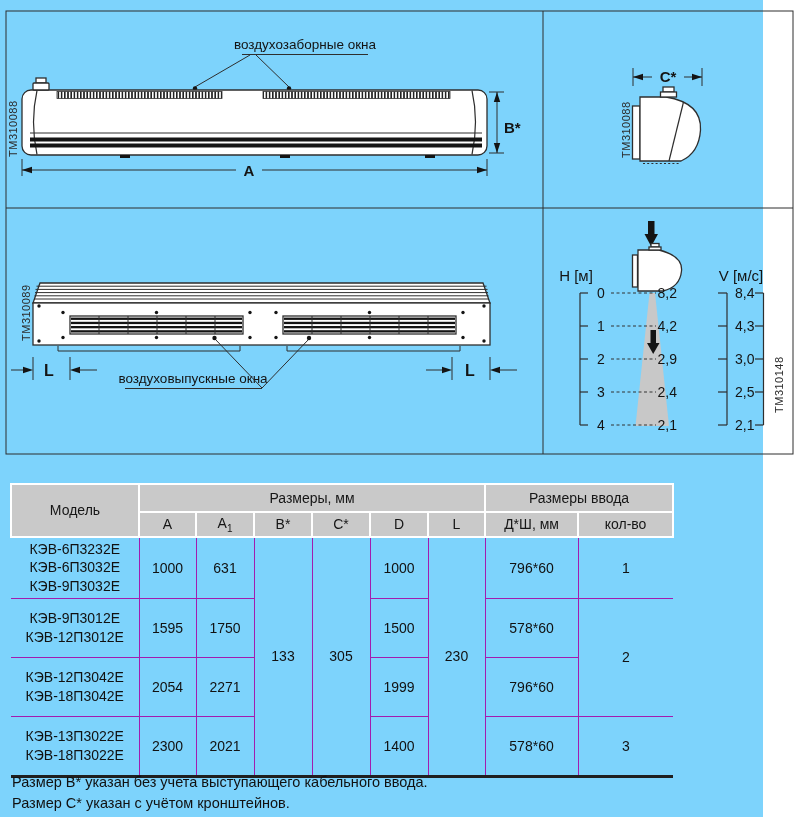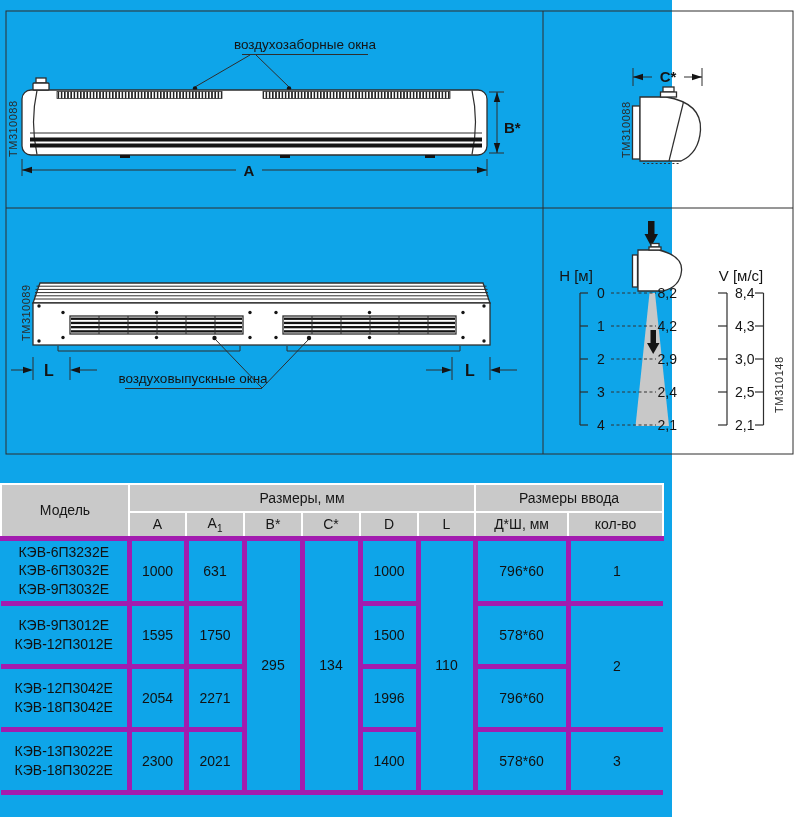--- a/index.html
+++ b/index.html
@@ -1,40 +1,40 @@
 <!DOCTYPE html>
 <html><head>
 <meta charset="utf-8">
 <style>
   html,body { margin:0; padding:0; background:#fff; }
-  .page { position:relative; width:672px; height:817px; background:#0ea5e9;
+  .page { position:relative; width:763px; height:817px; background:#7dd3fc;
           font-family:"Liberation Sans", sans-serif; color:#161616; }
   svg.drawings { position:absolute; left:0; top:0; }
 
   
   .ln   { stroke:#2e2e2e; fill:none; stroke-width:1.2; }
   .thin { stroke:#2e2e2e; fill:none; stroke-width:1; }
   .fillw{ fill:#fff; stroke:#2e2e2e; stroke-width:1.3; }
   .blk  { fill:#141414; stroke:none; }
   text  { font-family:"Liberation Sans", sans-serif; fill:#141414; stroke:none; }
   .lbl  { font-size:13.5px; }
   .dim  { font-size:15px; font-weight:bold; }
   .dimL { font-size:16px; font-weight:bold; }
   .axis { font-size:15px; }
   .val  { font-size:14px; }
   .wm   { font-size:11px; fill:#2b2b2b; letter-spacing:.5px; }
 
   
-  table.spec { position:absolute; left:0; top:483px; width:662px;
+  table.spec { position:absolute; left:10px; top:483px; width:662px;
                border-collapse:collapse; table-layout:fixed;
                border-bottom:3px solid #1f1f1f; font-size:14px; }
   table.spec th { background:#c9c9c9; border:2px solid #fff; font-weight:400;
                   font-size:14px; padding:2px 0; }
   table.spec th.grp1 { height:22px; }
-  table.spec td { border:5px solid #a21caf; text-align:center; padding:0;
+  table.spec td { border:1px solid #a21caf; text-align:center; padding:0;
                   vertical-align:middle; color:#111; }
   table.spec td:first-child { border-left:none; }
   table.spec td.no-r { border-right:none; }
   table.spec tr.r1 td { height:60px; }
   table.spec tr.r2 td, table.spec tr.r3 td, table.spec tr.r4 td { height:58px; }
   td.model { text-align:left; padding-left:7px; line-height:1.34; }
   sub.idx { font-size:10px; }
 
   
   .notes { position:absolute; left:12px; top:772px; font-size:14.5px;
@@ -328,24 +328,24 @@
   </thead>
   <tbody>
     <tr class="r1">
       <td class="model">
         <div>КЭВ-6П3232Е</div>
         <div>КЭВ-6П3032Е</div>
         <div>КЭВ-9П3032Е</div>
       </td>
       <td>1000</td>
       <td>631</td>
-      <td rowspan="4">295</td>
-      <td rowspan="4">134</td>
+      <td rowspan="4">133</td>
+      <td rowspan="4">305</td>
       <td>1000</td>
-      <td rowspan="4">110</td>
+      <td rowspan="4">230</td>
       <td>796*60</td>
       <td class="no-r">1</td>
     </tr>
     <tr class="r2">
       <td class="model">
         <div>КЭВ-9П3012Е</div>
         <div>КЭВ-12П3012Е</div>
       </td>
       <td>1595</td>
       <td>1750</td>
@@ -353,31 +353,35 @@
       <td>578*60</td>
       <td rowspan="2" class="no-r">2</td>
     </tr>
     <tr class="r3">
       <td class="model">
         <div>КЭВ-12П3042Е</div>
         <div>КЭВ-18П3042Е</div>
       </td>
       <td>2054</td>
       <td>2271</td>
-      <td>1996</td>
+      <td>1999</td>
       <td>796*60</td>
     </tr>
     <tr class="r4">
       <td class="model">
         <div>КЭВ-13П3022Е</div>
         <div>КЭВ-18П3022Е</div>
       </td>
       <td>2300</td>
       <td>2021</td>
       <td>1400</td>
       <td>578*60</td>
       <td class="no-r">3</td>
     </tr>
   </tbody>
 </table>
 
-
+<div class="notes">
+  <div>Размер В* указан без учета выступающего кабельного ввода.</div>
+  <div>Размер С* указан с учётом кронштейнов.</div>
 </div>
 
+</div>
+
 </body></html>

